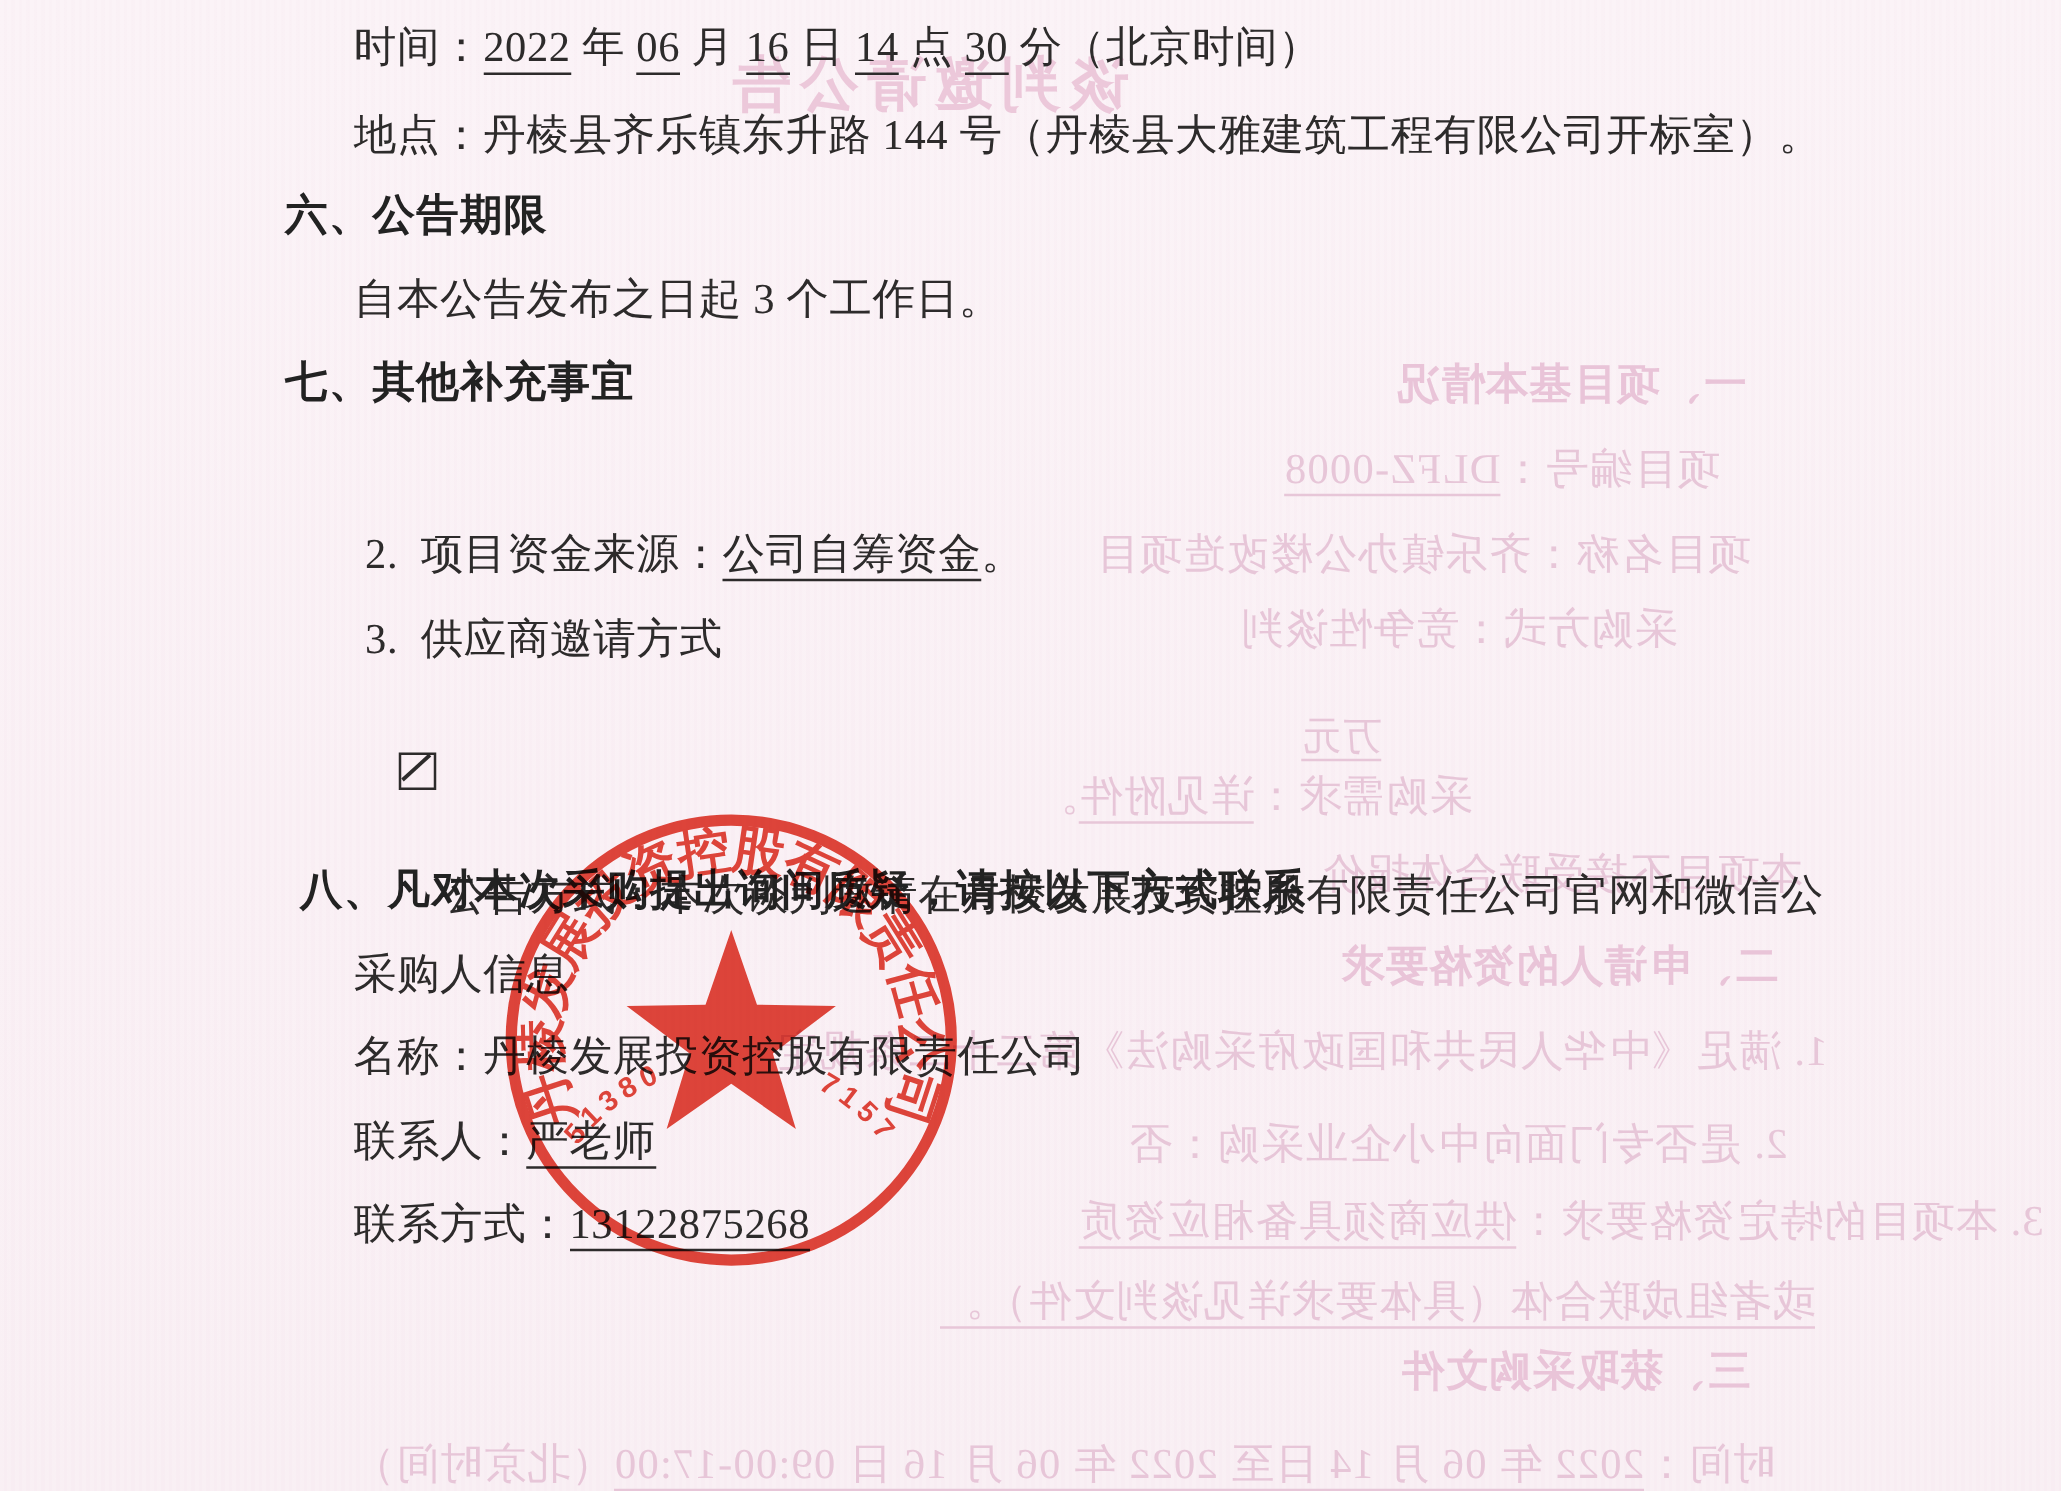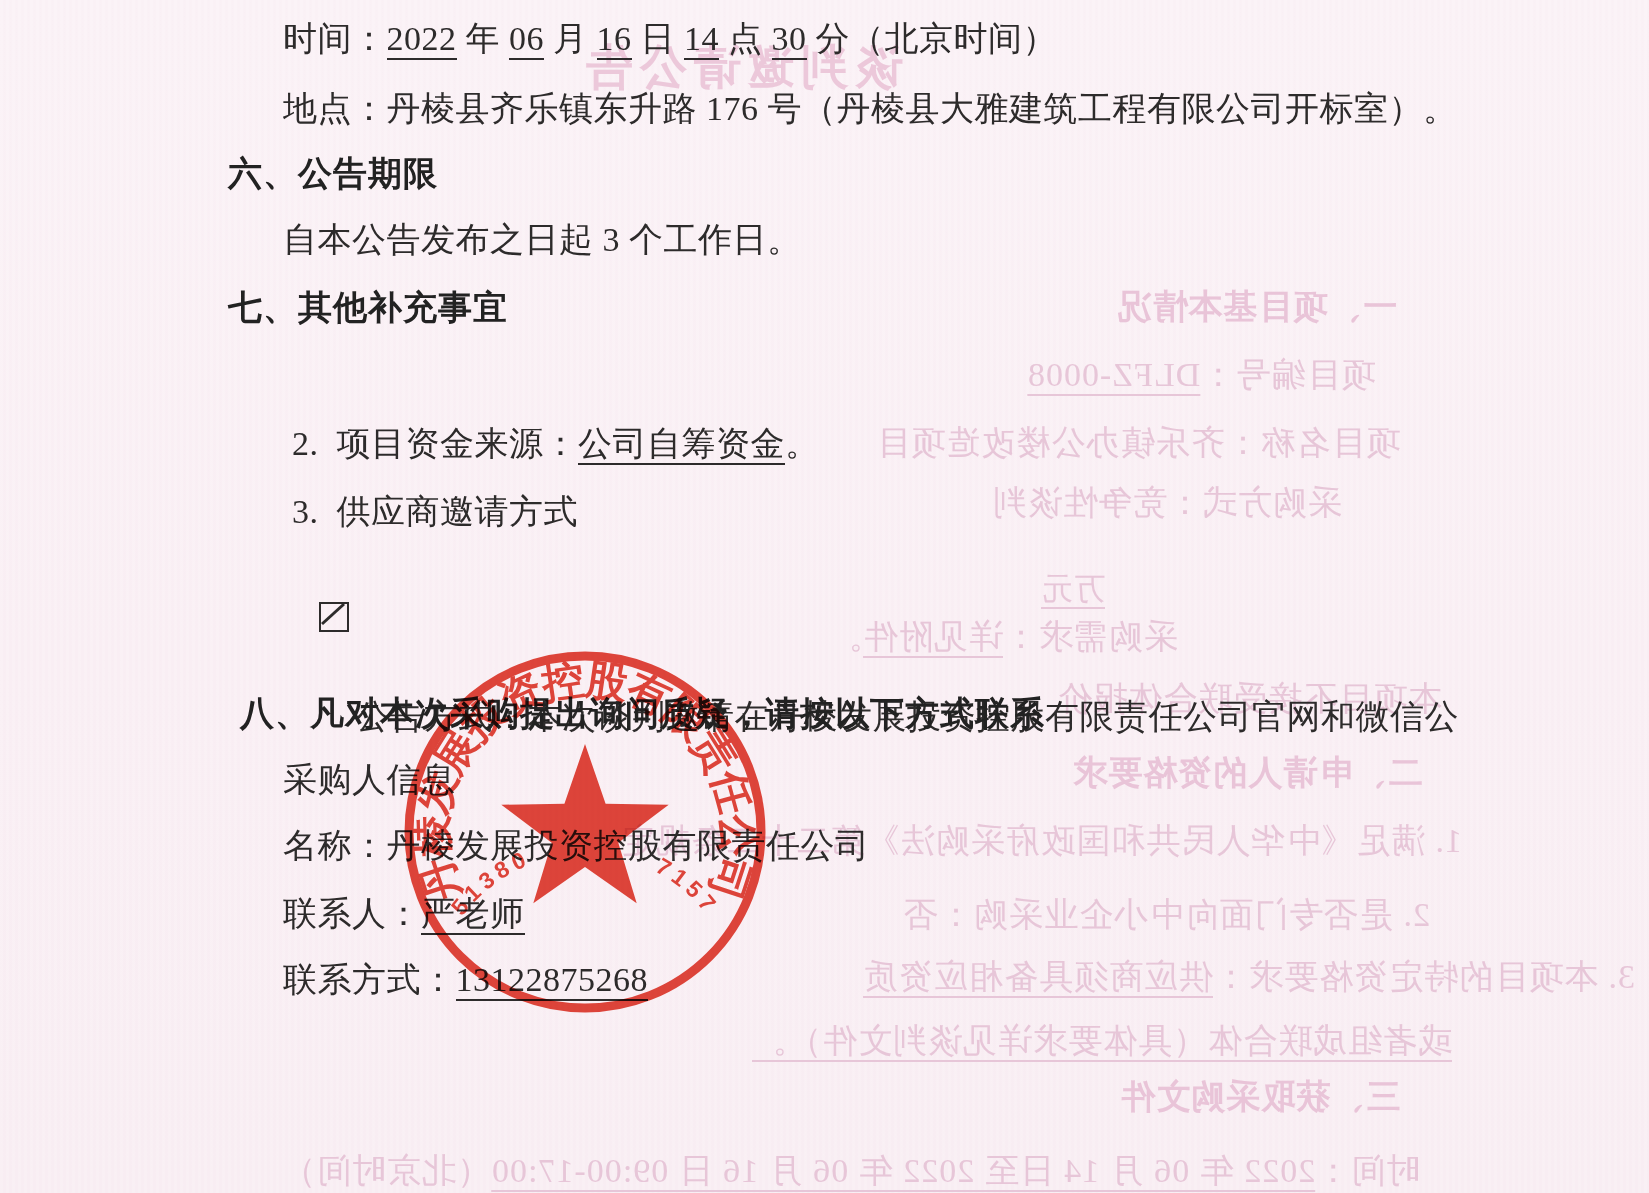--- a/index.html
+++ b/index.html
@@ -15,21 +15,21 @@
   }
   .docline{
     position:absolute;
     font-size:34px;
     line-height:46px;
     white-space:pre;
     letter-spacing:0.5px;
     color:#2d2b2b;
   }
   .heading{
-    font-family:Liberation Sans, sans-serif;
+    font-family:Liberation Serif, serif;
     font-weight:bold;
     letter-spacing:1px;
     color:#222;
   }
   .u{ border-bottom:2px solid #2d2b2b; padding-bottom:1px; }
   .checkbox{
     display:inline-block; width:26px; height:26px;
     border:2.5px solid #2d2b2b; vertical-align:-2px; margin-right:6px;
     position:relative;
   }
@@ -81,21 +81,21 @@
       <div class="bleed" style="top: 818px; right: 187px; font-size: 34px;">1. 满足《中华人民共和国政府采购法》第二十二条规定</div>
       <div class="bleed" style="top: 892px; right: 219px; font-size: 34px;">2. 是否专门面向中小企业采购：否</div>
       <div class="bleed" style="top: 954px; right: 14px; font-size: 34px;"><span>3. 本项目的特定资格要求：</span><span class="u">供应商须具备相应资质</span></div>
       <div class="bleed" style="top: 1018px; right: 197px; font-size: 34px;"><span class="u">或者组成联合体（具体要求详见谈判文件）。</span></div>
       <div class="bleed bold" style="top: 1074px; right: 249px; font-size: 34px;">三、获取采购文件</div>
       <div class="bleed" style="top: 1148px; right: 229px; font-size: 34px;"><span>时间：</span><span class="u">2022 年 06 月 14 日至 2022 年 06 月 16 日 09:00-17:00</span><span>（北京时间）</span></div>
     </div>
 
   <div class="docline" style="left:283px; top:16px;text-align:center;"><span>时间：</span><span class="u">2022</span><span> 年 </span><span class="u">06</span><span> 月 </span><span class="u">16</span><span> 日 </span><span class="u">14</span><span> 点 </span><span class="u">30</span><span> 分（北京时间）</span></div>
 
-  <div class="docline" style="left:283px; top:86px;">地点：丹棱县齐乐镇东升路 176 号（丹棱县大雅建筑工程有限公司开标室）。</div>
+  <div class="docline" style="left:283px; top:86px;">地点：丹棱县齐乐镇东升路 144 号（丹棱县大雅建筑工程有限公司开标室）。</div>
 
   <div class="docline heading" style="left:228px; top:150px;">六、公告期限</div>
 
   <div class="docline" style="left:283px; top:217px;">自本公告发布之日起 3 个工作日。</div>
 
   <div class="docline heading" style="left:228px; top:284px;">七、其他补充事宜</div>
 
 
   <div class="docline" style="left:292px; top:421px;"><span>2.  项目资金来源：</span><span class="u">公司自筹资金</span><span>。</span></div>
 

